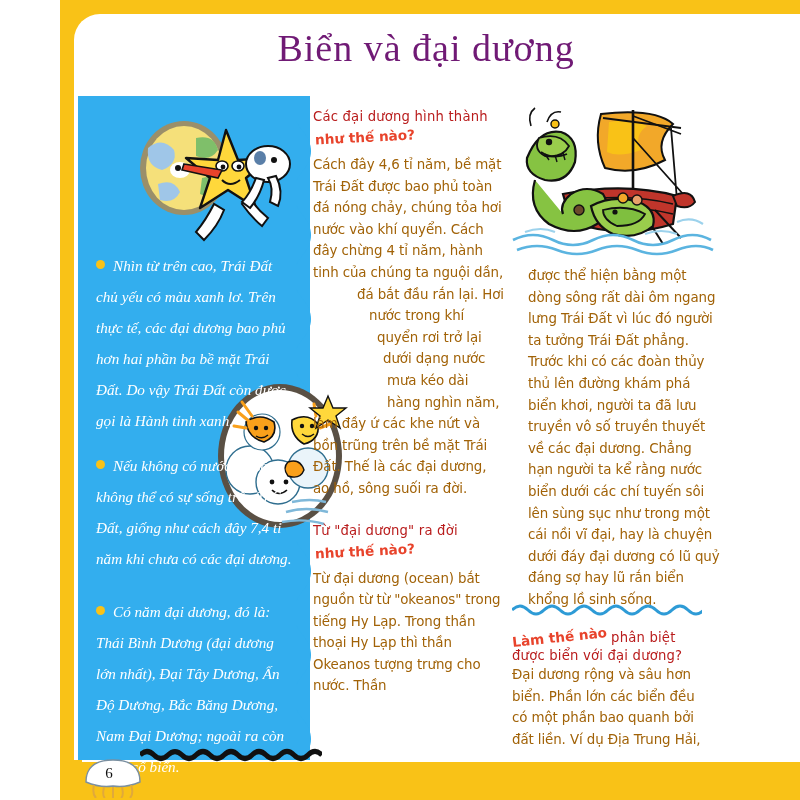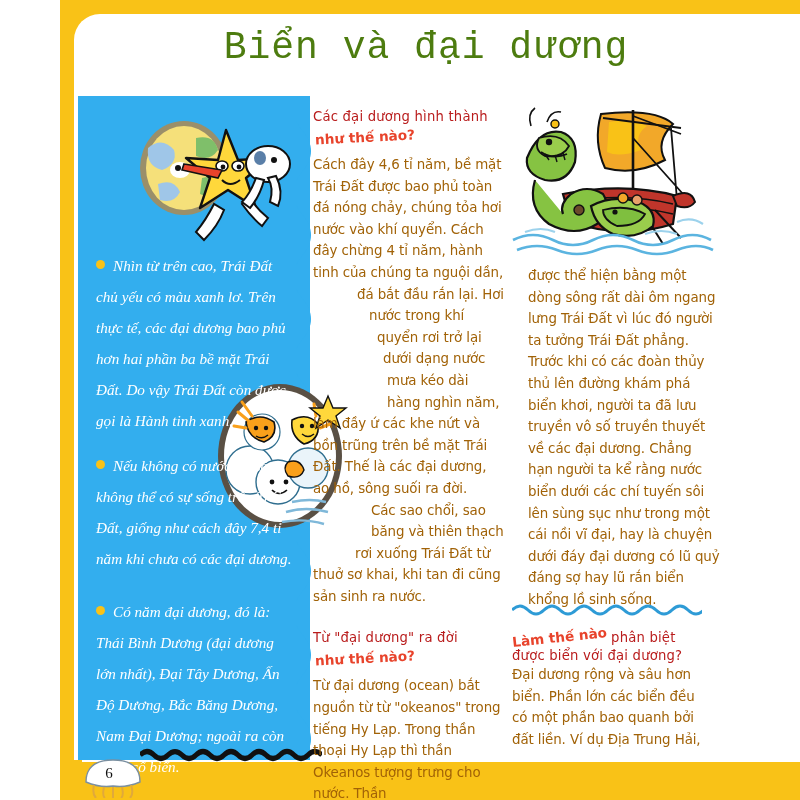--- a/index.html
+++ b/index.html
@@ -56,21 +56,21 @@
 <body>
 
 <div id="page">
 
   <div class="border-top"></div>
   <div class="border-left"></div>
   <div class="border-bottom"></div>
   <div class="frame-round"></div>
 
   <div style="position:absolute;left:96px;top:26px;width:660px;text-align:center;
-              font-family:Liberation Mono, monospace;font-size:38px;color:#4d7c0f;
+              font-family:Liberation Serif, serif;font-size:38px;color:#701a75;
               letter-spacing:1px;">
     <span>Biển và đại dương</span>
   </div>
 
   <div class="blue-panel"></div>
 
   <svg class="scallop-right" viewBox="0 0 22 664" preserveAspectRatio="none">
     <path d="M0,0 L0,664 L6,664
              C18,650 18,636 6,622 C-6,608 -6,594 6,580
              C18,566 18,552 6,538 C-6,524 -6,510 6,496
@@ -211,25 +211,20 @@
     <div class="body-txt" style="width:192px;">
       <div style="float:left;clear:left;width:0;height:148px;"></div>
       <div style="float:left;clear:left;width:44px;height:22px;"></div>
       <div style="float:left;clear:left;width:56px;height:22px;"></div>
       <div style="float:left;clear:left;width:64px;height:22px;"></div>
       <div style="float:left;clear:left;width:70px;height:22px;"></div>
       <div style="float:left;clear:left;width:74px;height:22px;"></div>
       <p>Cách đây 4,6 tỉ năm, bề mặt Trái Đất được bao phủ toàn đá nóng chảy, chúng tỏa hơi nước vào khí quyển. Cách đây chừng 4 tỉ năm, hành tinh của chúng ta nguội dần, đá bắt đầu rắn lại. Hơi nước trong khí quyển rơi trở lại dưới dạng nước mưa kéo dài hàng nghìn năm, làm đầy ứ các khe nứt và bồn trũng trên bề mặt Trái Đất. Thế là các đại dương, ao hồ, sông suối ra đời.</p>
     </div>
 
-    <div class="body-txt" style="width:192px;">
-      <div style="float:left;clear:left;width:58px;height:22px;"></div>
-      <div style="float:left;clear:left;width:42px;height:22px;"></div>
-      <p>Các sao chổi, sao băng và thiên thạch rơi xuống Trái Đất từ thuở sơ khai, khi tan đi cũng sản sinh ra nước.</p>
-    </div>
 
     <div class="hdr" style="margin-top:22px;">
       <span>Từ "đại dương" ra đời</span>
     </div>
     <div style="margin:3px 0 8px 2px;">
       <span class="hdr-red" style="transform:rotate(-3deg);">như thế nào?</span>
     </div>
     <div class="body-txt">
       <p>Từ đại dương (ocean) bắt nguồn từ từ "okeanos" trong tiếng Hy Lạp. Trong thần thoại Hy Lạp thì thần Okeanos tượng trưng cho nước. Thần</p>
     </div>

